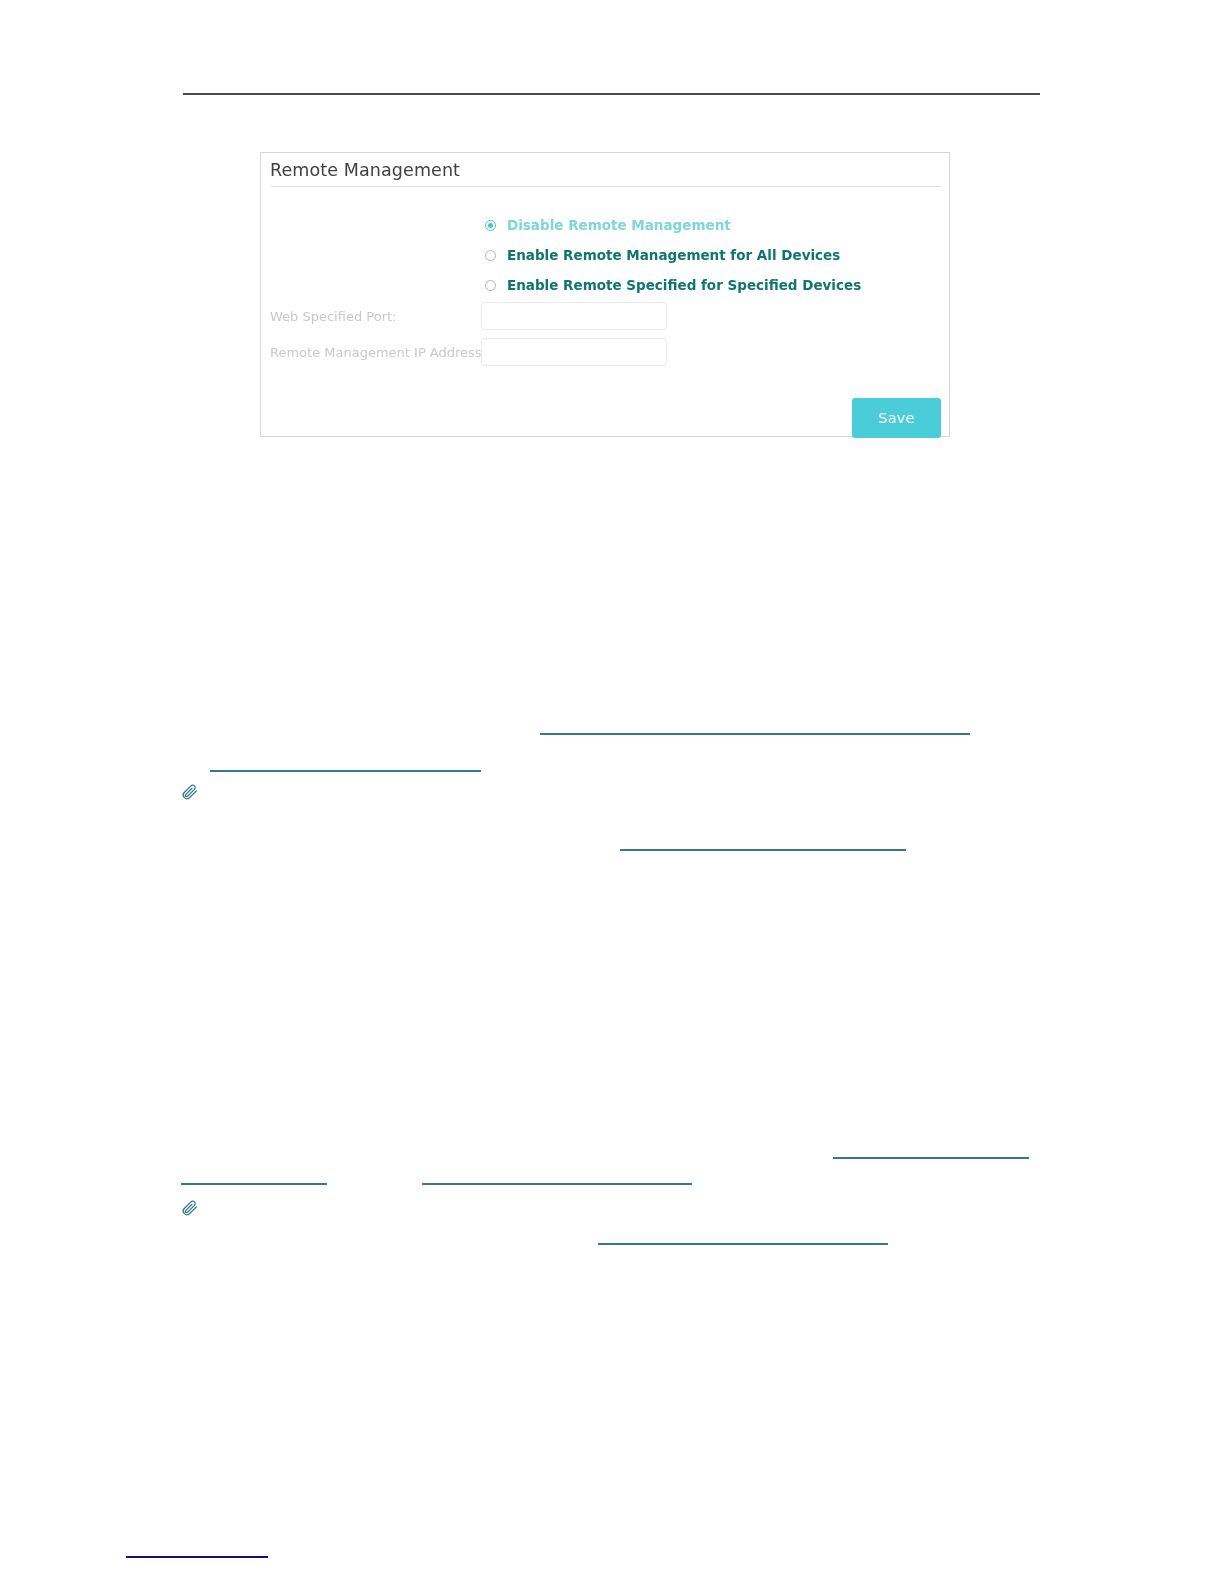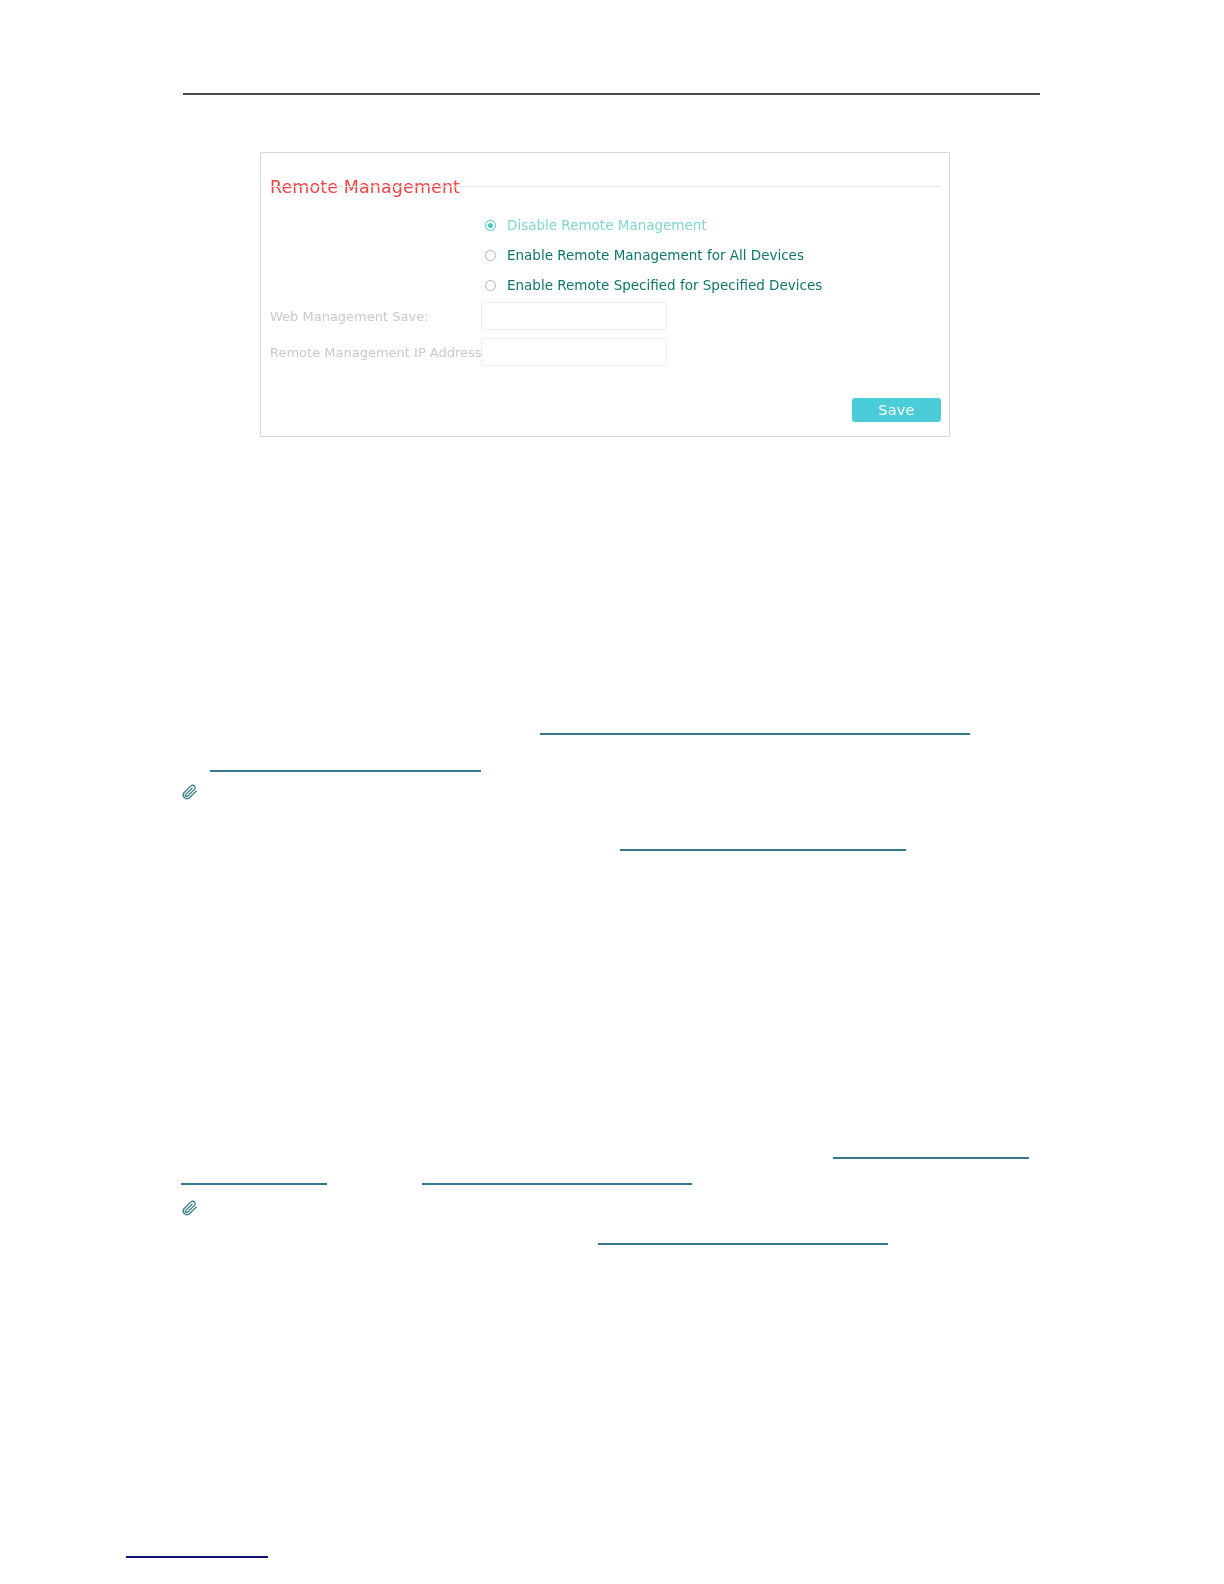--- a/index.html
+++ b/index.html
@@ -32,23 +32,23 @@
     top: 152px;
     width: 690px;
     height: 285px;
     background: #ffffff;
     border: 1px solid #d8d8d8;
     box-sizing: border-box;
   }
   .card-title {
     position: absolute;
     left: 9px;
-    top: 24px;
+    top: 7px;
     font-size: 17.5px;
-    color: #ef4444;
+    color: #404040;
     font-family: "DejaVu Sans", sans-serif;
     letter-spacing: 0.1px;
     white-space: nowrap;
   }
   .card-divider {
     position: absolute;
     left: 10px;
     top: 33px;
     width: 670px;
     height: 1px;
@@ -58,20 +58,21 @@
   
   .radio-group {
     position: absolute;
     left: 224px;
     top: 57px;
   }
   .radio-row {
     display: flex;
     align-items: center;
     height: 30px;
+    font-weight: bold;
   }
   .radio-mark {
     width: 11px;
     height: 11px;
     border-radius: 50%;
     border: 1px solid #b5b5b5;
     box-sizing: border-box;
     background: #ffffff;
     flex: 0 0 auto;
     position: relative;
@@ -127,21 +128,21 @@
     outline: none;
     font-family: "DejaVu Sans", sans-serif;
   }
 
   
   .save-button {
     position: absolute;
     left: 591px;
     top: 245px;
     width: 89px;
-    height: 24px;
+    height: 40px;
     background: #4acdd8;
     border: none;
     border-radius: 3px;
     color: #ffffff;
     font-size: 14.5px;
     font-family: "DejaVu Sans", sans-serif;
     cursor: pointer;
     letter-spacing: 0.2px;
   }
 
@@ -190,21 +191,21 @@
     </div>
 
     <div class="radio-row">
       <span class="radio-mark"></span>
       <span class="radio-label">Enable Remote Specified for Specified Devices</span>
     </div>
 
   </div>
 
   <div class="field-row r1">
-    <span class="field-label">Web Management Save:</span>
+    <span class="field-label">Web Specified Port:</span>
     <input class="field-input" type="text" value="" style="">
   </div>
 
   <div class="field-row r2">
     <span class="field-label">Remote Management IP Address:</span>
     <input class="field-input" type="text" value="" style="">
   </div>
 
   <button class="save-button">Save</button>
 </div>

